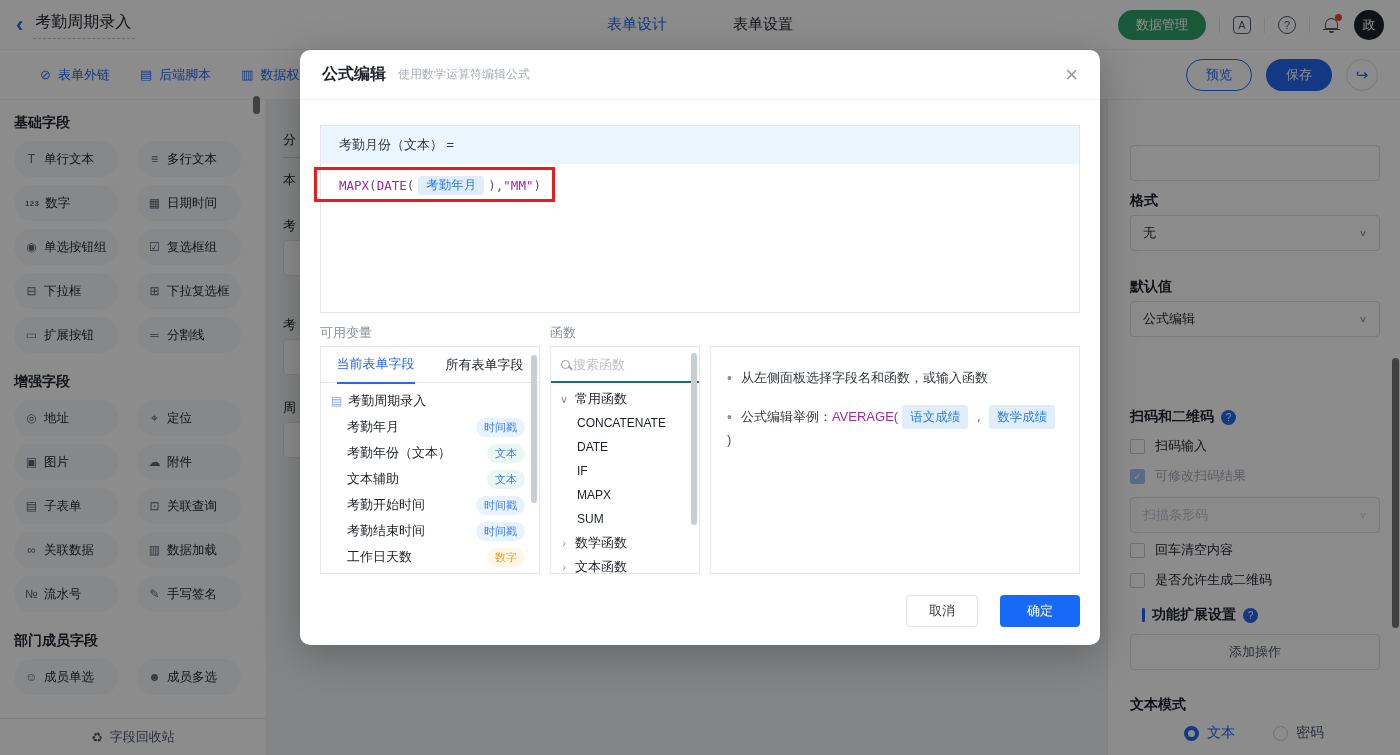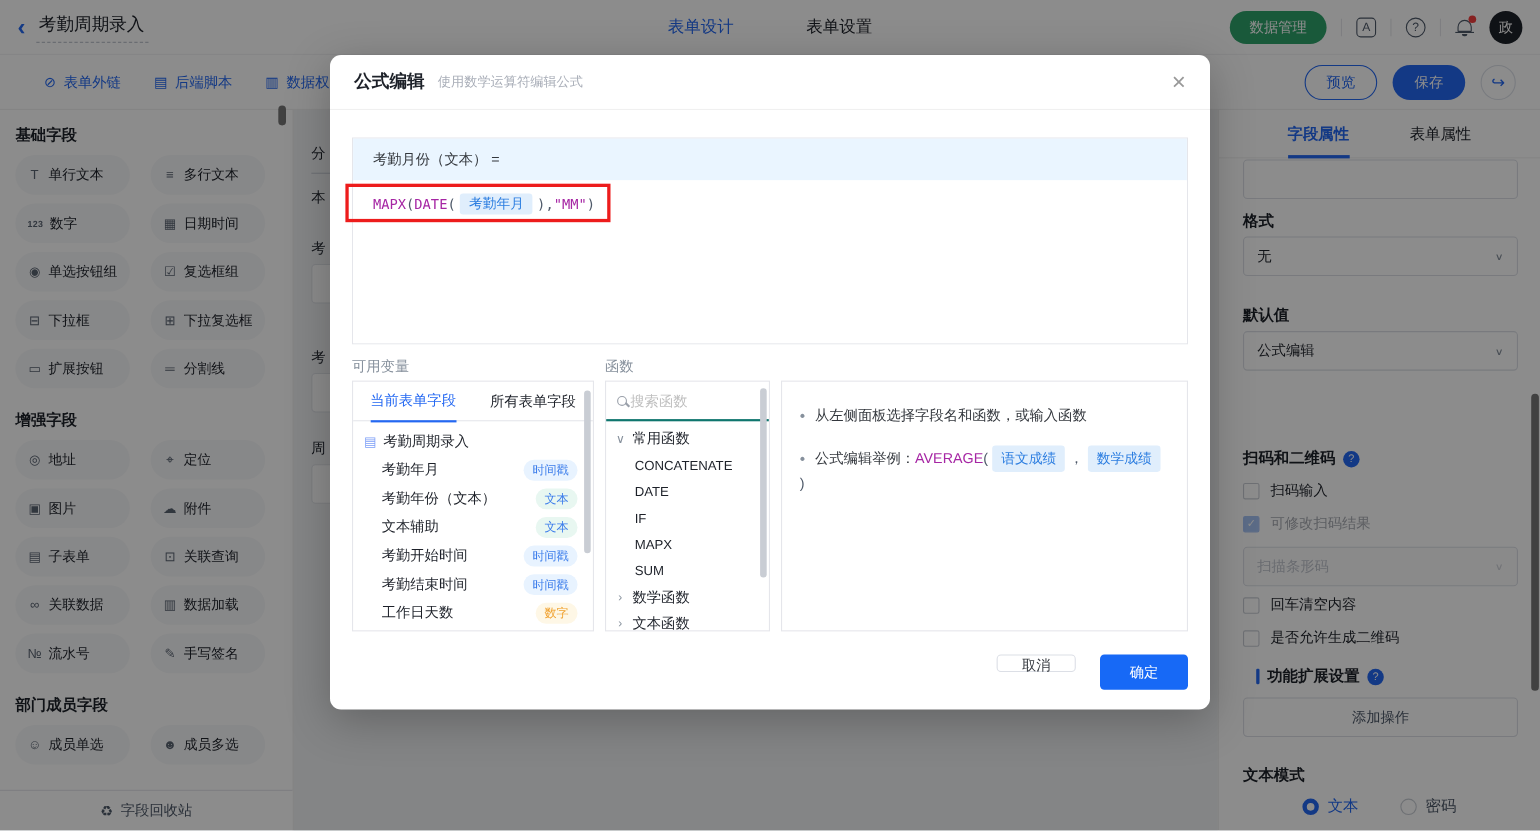--- a/index.html
+++ b/index.html
@@ -140,21 +140,21 @@
   .fn-chev{color:#86909C;font-size:11px;width:10px;text-align:center;}
   .fn-item{display:flex;align-items:center;height:24px;padding-left:26px;font-size:12px;color:#1D2129;cursor:pointer;}
   .fn-scroll{position:absolute;right:2px;top:6px;width:6px;height:172px;border-radius:3px;background:#C9CDD4;}
 
   .help-panel{position:absolute;left:410px;top:246px;width:370px;height:228px;border:1px solid #E5E6EB;
     padding:20px 16px;font-size:13px;color:#33373D;}
   .h-line{display:flex;align-items:center;margin-bottom:16px;flex-wrap:wrap;line-height:22px;}
   .bullet{color:#86909C;margin-right:9px;font-size:14px;}
 
   .m-footer{position:absolute;bottom:18px;right:20px;display:flex;gap:22px;}
-  .btn-cancel{width:72px;height:16px;border:1px solid #DCDFE6;border-radius:4px;background:#fff;font-size:13px;color:#33373D;cursor:pointer;}
+  .btn-cancel{width:72px;height:32px;border:1px solid #DCDFE6;border-radius:4px;background:#fff;font-size:13px;color:#33373D;cursor:pointer;}
   .btn-ok{width:80px;height:32px;border:none;border-radius:4px;background:#1769F6;font-size:13px;color:#fff;cursor:pointer;}
 </style>
 </head>
 <body>
 
 <div id="app">
 
   <div class="topbar">
     <span class="back">‹</span>
     <span class="doc-title">考勤周期录入</span>
@@ -314,24 +314,20 @@
     <span class="frag" style="top:71px;">本</span>
     <span class="frag" style="top:117px;">考</span>
     <span class="frag-box" style="top:140px;"></span>
     <span class="frag" style="top:216px;">考</span>
     <span class="frag-box" style="top:239px;"></span>
     <span class="frag" style="top:299px;">周</span>
     <span class="frag-box" style="top:322px;"></span>
   </div>
 
   <div class="right-panel">
-    <div class="rp-tabs">
-      <span class="rp-tab active">字段属性</span>
-      <span class="rp-tab">表单属性</span>
-    </div>
     <input class="rp-input" value="" style="">
     <div class="rp-label" style="top:92px;">格式</div>
     <div class="rp-select" style="top:115px;">
       <span>无</span>
       <span class="chev">∨</span>
     </div>
     <div class="rp-label" style="top:178px;">默认值</div>
     <div class="rp-select" style="top:201px;">
       <span>公式编辑</span>
       <span class="chev">∨</span>

